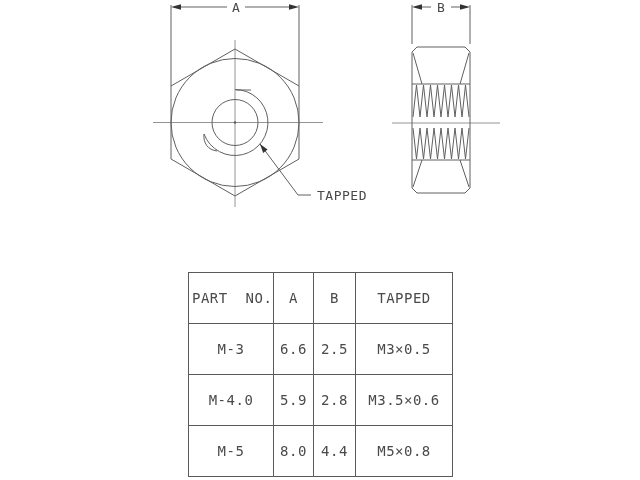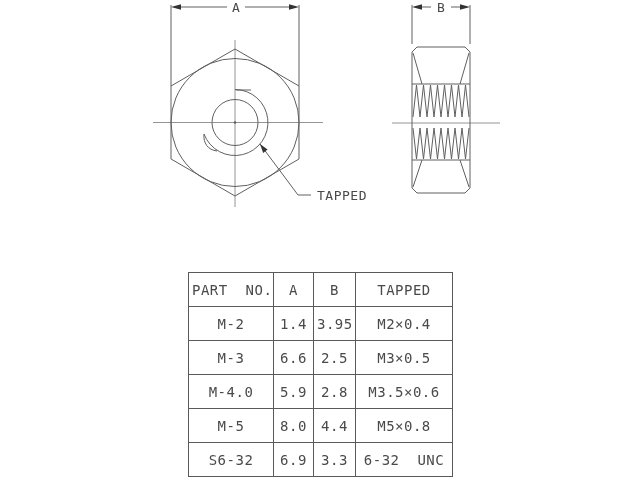--- a/index.html
+++ b/index.html
@@ -109,44 +109,32 @@
         <col style="width:97px">
     </colgroup>
     <tbody>
       <tr>
         <th>PART  NO.</th>
         <th>A</th>
         <th>B</th>
         <th>TAPPED</th>
       </tr>
       <tr>
-        <td>M-2</td>
-        <td>1.4</td>
-        <td>3.95</td>
-        <td>M2×0.4</td>
-      </tr>
-      <tr>
         <td>M-3</td>
         <td>6.6</td>
         <td>2.5</td>
         <td>M3×0.5</td>
       </tr>
       <tr>
         <td>M-4.0</td>
         <td>5.9</td>
         <td>2.8</td>
         <td>M3.5×0.6</td>
       </tr>
       <tr>
         <td>M-5</td>
         <td>8.0</td>
         <td>4.4</td>
         <td>M5×0.8</td>
       </tr>
-      <tr>
-        <td>S6-32</td>
-        <td>6.9</td>
-        <td>3.3</td>
-        <td>6-32  UNC</td>
-      </tr>
     </tbody>
   </table>
 </div>
 
 </body></html>

